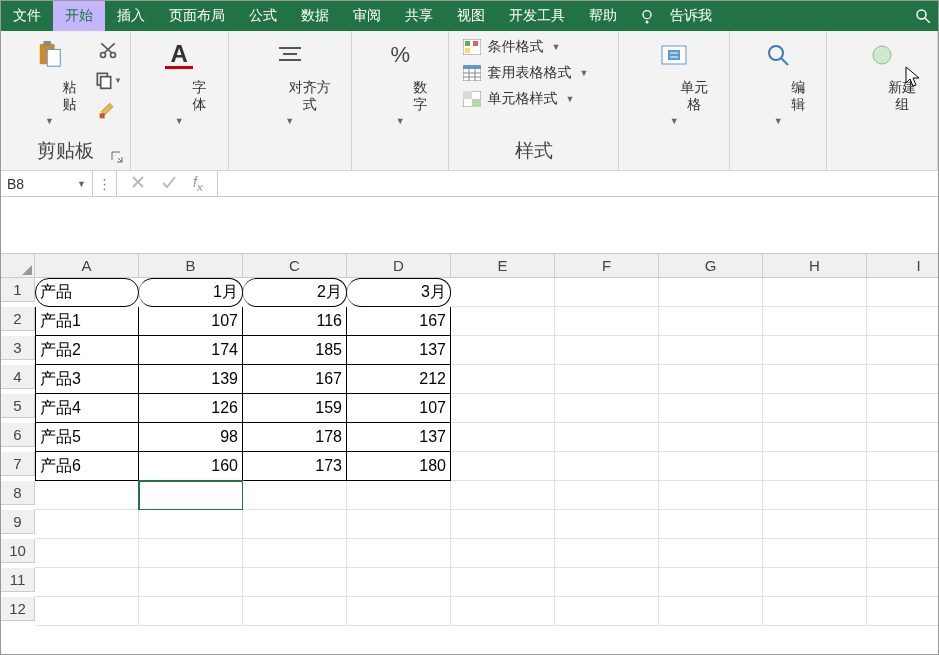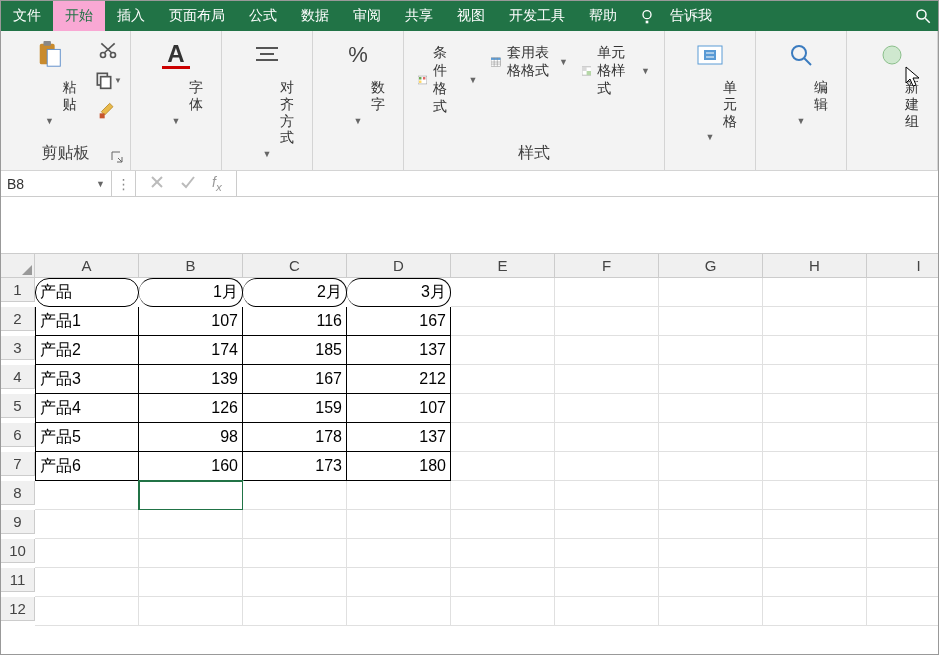--- a/index.html
+++ b/index.html
@@ -1,43 +1,43 @@
 <!DOCTYPE html>
 <html><head>
 <meta charset="utf-8">
 <style>
 * { margin: 0; padding: 0; box-sizing: border-box; font-family: "Microsoft YaHei", "SimSun", sans-serif; }
 body { width: 939px; height: 655px; background: #fff; overflow: hidden; position: relative; border: 1px solid #999; }
 
 
 .menubar { background: #217346; height: 30px; display: flex; align-items: stretch; color: #fff; font-size: 14px; }
 .menubar .tab { padding: 4px 12px; display: flex; align-items: center; cursor: pointer; }
-.menubar .tab.active { background: #f9a8d4; color: #217346; }
+.menubar .tab.active { background: #c4b5fd; color: #217346; }
 .menubar .tell-me { display: flex; align-items: center; gap: 15px; padding: 0 10px; }
 .menubar .tell-me svg { width: 16px; height: 16px; }
 .menubar .search-right { margin-left: auto; padding-right: 6px; display: flex; align-items: center; }
 
 
 .ribbon { height: 140px; background: #f3f3f3; border-bottom: 1px solid #d4d4d4; display: flex; }
 .group { border-right: 1px solid #d4d4d4; display: flex; flex-direction: column; position: relative; }
 .group .group-body { flex: 1; display: flex; align-items: flex-start; padding: 6px 8px 0 8px; }
-.group .group-label { text-align: center; font-size: 16px; color: #444; padding: 4px 0 6px 0; position: relative; }
+.group .group-label { text-align: center; font-size: 19px; color: #444; padding: 4px 0 6px 0; position: relative; }
 .group .group-label .launcher { position: absolute; right: 6px; bottom: 6px; width: 14px; height: 14px; }
 .bigbtn { display: flex; flex-direction: column; align-items: center; justify-content: flex-start; padding: 4px 10px; cursor: pointer; text-align: center; min-width: 50px; }
 .bigbtn .icon { width: 28px; height: 28px; margin-bottom: 10px; display: flex; align-items: center; justify-content: center; }
 .bigbtn .lbl { font-size: 14px; color: #333; line-height: 1.2; margin-left: 40px; }
 .bigbtn .drop { font-size: 9px; color: #666; margin-top: 3px; }
 .vstack { display: flex; flex-direction: column; gap: 4px; padding-left: 4px; }
 .smallbtn { width: 28px; height: 26px; display: flex; align-items: center; justify-content: center; cursor: pointer; }
 .style-item { display: flex; align-items: center; gap: 6px; padding: 3px 6px; font-size: 14px; color: #333; cursor: pointer; }
 .style-item .drop-sm { font-size: 9px; color: #666; margin-left: 2px; }
 
 
 .fxbar { height: 26px; border-bottom: 1px solid #ccc; display: flex; align-items: stretch; font-size: 14px; background: #fff; }
-.namebox { width: 111px; border-right: 1px solid #ccc; display: flex; align-items: center; padding: 0 6px; justify-content: space-between; color: #333; }
+.namebox { width: 92px; border-right: 1px solid #ccc; display: flex; align-items: center; padding: 0 6px; justify-content: space-between; color: #333; }
 .namebox .dd { font-size: 9px; color: #666; }
 .fx-divider { width: 24px; border-right: 1px solid #ccc; display: flex; align-items: center; justify-content: center; color: #888; }
 .fx-btns { display: flex; align-items: center; gap: 16px; padding: 0 14px; border-right: 1px solid #ccc; color: #aaa; text-align: center; }
 .fx-btns span { cursor: pointer; }
 .fx-input { flex: 1; padding: 0 8px; display: flex; align-items: center; }
 
 
 .gap { height: 56px; background: #fff; }
 
 
@@ -167,21 +167,21 @@
       <div class="bigbtn">
         <div class="icon" style="font-size:22px;color:#444">%</div>
         <span class="lbl">数字</span>
         <span class="drop">▼</span>
       </div>
     </div>
     <div class="group-label"></div>
   </div>
 
   <div class="group" style="min-width:170px">
-    <div class="group-body" style="align-items:flex-start;gap:2px;padding-top:10px">
+    <div class="group-body" style="flex-direction:column;align-items:flex-start;gap:2px;padding-top:4px">
       <div class="style-item">
         <svg width="18" height="16" viewBox="0 0 18 16">
             <rect x="0" y="0" width="18" height="16" fill="#fff" stroke="#888"></rect>
             <rect x="2" y="2" width="5" height="5" fill="#6aa84f"></rect>
             <rect x="10" y="2" width="5" height="5" fill="#e06666"></rect>
             <rect x="2" y="9" width="5" height="5" fill="#ffd966"></rect>
           </svg>
         <span>条件格式</span>
         <span class="drop-sm">▼</span>
       </div>

